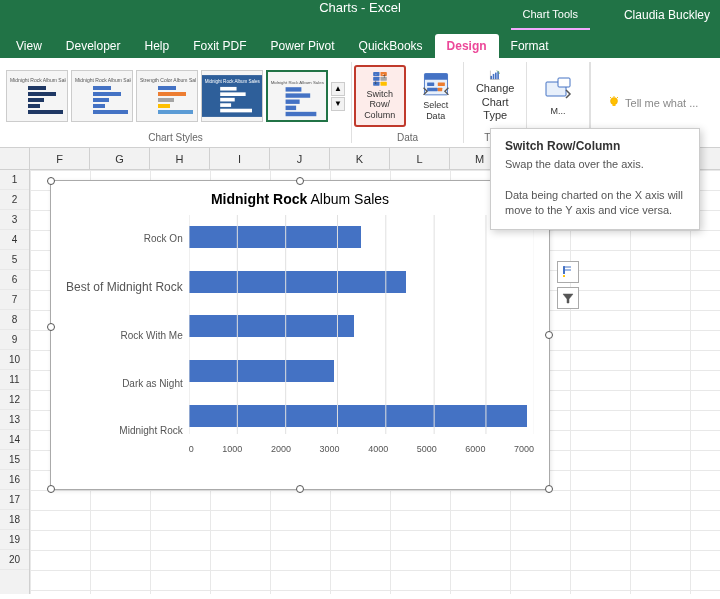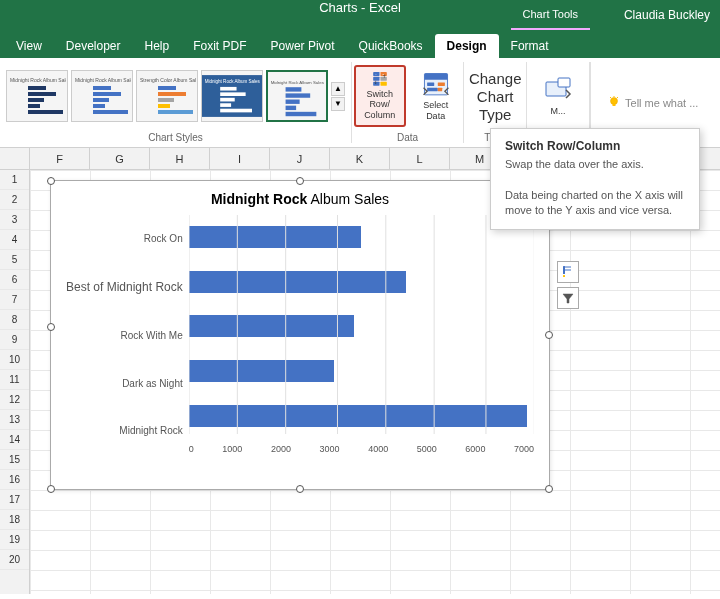--- a/index.html
+++ b/index.html
@@ -55,21 +55,21 @@
       padding: 4px 12px;
       font-size: 12px;
       cursor: pointer;
       border-radius: 3px 3px 0 0;
       height: 24px;
       display: flex;
       align-items: center;
     }
     .ribbon-tab.active {
       background: #fff;
-      color: #000000;
+      color: #ec4899;
       font-weight: 600;
     }
 
     
     .ribbon {
       background: #fff;
       border-bottom: 1px solid #d0d0d0;
       display: flex;
       height: 90px;
       padding: 4px 0;
@@ -501,21 +501,21 @@
         <svg width="32" height="32" viewBox="0 0 32 32">
           <rect x="2" y="18" width="5" height="10" fill="#4472C4"></rect>
           <rect x="9" y="12" width="5" height="16" fill="#4472C4"></rect>
           <rect x="16" y="8" width="5" height="20" fill="#4472C4"></rect>
           <rect x="23" y="4" width="5" height="24" fill="#4472C4"></rect>
           <line x1="2" y1="29" x2="30" y2="29" stroke="#555" stroke-width="1"></line>
           <line x1="2" y1="29" x2="2" y2="2" stroke="#555" stroke-width="1"></line>
           <path d="M20 2 A10 10 0 0 1 30 12" stroke="#70AD47" stroke-width="1.5" fill="none"></path>
           <path d="M27 9 L30 12 L27 12" fill="#70AD47"></path>
         </svg>
-        <span style="font-size:15px;line-height:1.2;white-space:pre-wrap;text-align:center;">Change
+        <span style="font-size:11px;line-height:1.2;white-space:pre-wrap;text-align:center;">Change
 Chart Type</span>
       </div>
     </div>
     <div class="ribbon-group-label">Type</div>
   </div>
 
   <div class="ribbon-group" style="min-width:40px;">
     <div class="ribbon-group-content">
       <div class="ribbon-btn">
         <svg width="28" height="28" viewBox="0 0 28 28">

